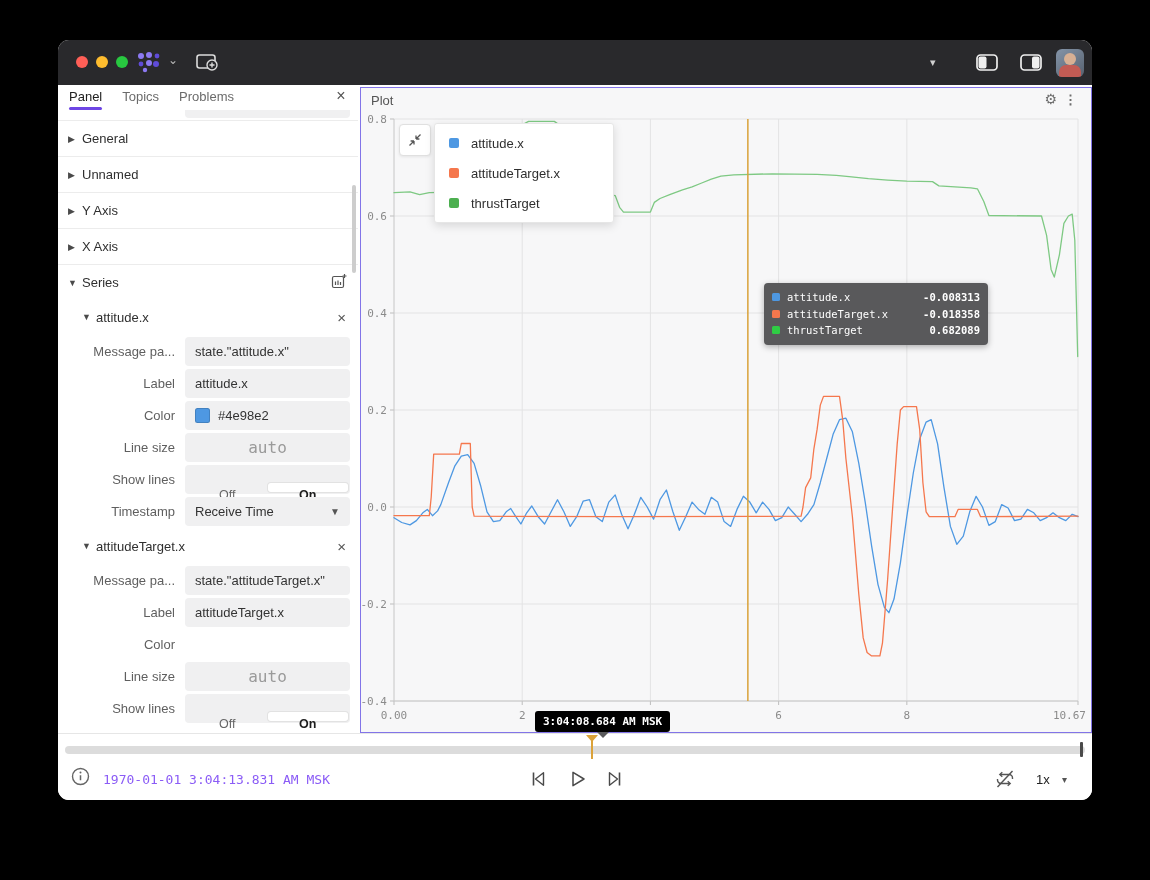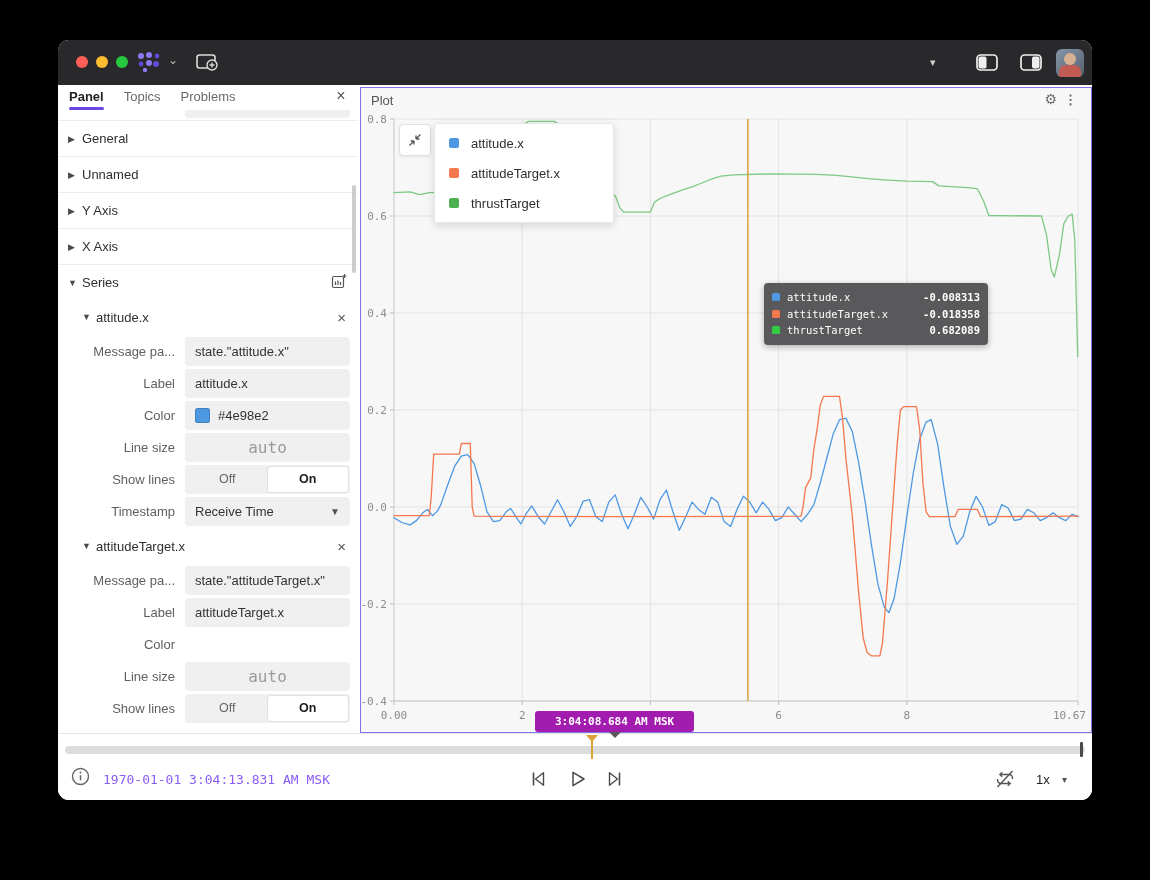--- a/index.html
+++ b/index.html
@@ -19,42 +19,42 @@
   .lay-chev{position:absolute;left:872px;top:16px;color:#d0d0d0;font-size:11px;}
   .tbicon{position:absolute;top:13px;}
   .avatar{position:absolute;left:998px;top:9px;width:28px;height:28px;border-radius:6px;overflow:hidden;
     background:linear-gradient(140deg,#8494a8,#56616f);}
   .avatar .head{position:absolute;left:8px;top:4px;width:12px;height:12px;border-radius:50%;background:#d8b094;}
   .avatar .body{position:absolute;left:3px;top:16px;width:22px;height:14px;border-radius:7px 7px 0 0;background:#c25b54;}
   
   .sidebar{position:absolute;left:0;top:45px;width:300px;height:648px;background:#fff;}
   .sb-tabs{position:absolute;left:0;top:0;right:0;height:25px;display:flex;align-items:center;gap:20px;padding-left:11px;}
   .sb-tab{font-size:13px;color:#6b6b6b;position:relative;padding-bottom:3px;}
-  .sb-tab.active{color:#222;font-weight:700;}
+  .sb-tab.active{color:#222;font-weight:400;}
   .sb-tab.active:after{content:"";position:absolute;left:0;right:0;bottom:-3px;height:2.5px;background:#6e46e5;border-radius:2px;}
   .sb-close{position:absolute;right:8px;top:2px;font-size:16px;color:#555;width:18px;text-align:center;}
   .sb-content{position:absolute;left:0;top:25px;right:0;bottom:0;overflow:hidden;}
   .titlerow{height:33px;margin-top:-23px;display:flex;align-items:center;padding-right:8px;}
   .titlerow .flabel{width:117px;text-align:right;padding-right:10px;color:#5f5f5f;font-size:13px;}
   .titlerow .fbox{flex:1;}
   .srow{height:35px;display:flex;align-items:center;padding:0 10px;border-top:1px solid #ececec;font-size:13px;color:#2f2f2f;}
   .srow .caret{width:14px;color:#4a4a4a;font-size:9px;}
   .srow .grow{flex:1;}
   .series-head{height:34px;display:flex;align-items:center;padding:0 12px 0 24px;font-size:13px;color:#2f2f2f;}
   .series-head .caret{width:14px;color:#4a4a4a;font-size:9px;}
   .xclose{margin-left:auto;color:#555;font-size:15px;}
   .frow{height:29px;margin:3px 8px 3px 0;display:flex;align-items:center;}
   .flabel{width:117px;text-align:right;padding-right:10px;color:#5f5f5f;font-size:13px;white-space:nowrap;overflow:hidden;}
   .fctrl{flex:1;}
   .fbox{background:#f0f0f1;border-radius:4px;height:29px;line-height:29px;padding:0 10px;font-size:13px;color:#333;
     white-space:nowrap;overflow:hidden;display:flex;align-items:center;}
   .fbox.muted{color:#9a9a9a;justify-content:center;font-family:"DejaVu Sans Mono",monospace;font-size:16px;}
   .swatch{display:inline-block;width:15px;height:15px;border-radius:2.5px;margin-right:8px;border:1px solid rgba(0,0,0,.15);box-sizing:border-box;}
   .toggle{display:flex;background:#f0f0f1;border-radius:4px;padding:2px;height:29px;box-sizing:border-box;}
-  .seg{flex:1;text-align:center;line-height:25px;font-size:12.5px;color:#666;border-radius:3px;}
+  .seg{flex:1;text-align:center;line-height:25px;font-size:12.5px;color:#666;border-radius:3px;margin-top:16px;}
   .seg.sel{background:#fff;color:#1d1d1d;font-weight:700;box-shadow:0 0 0 1px #e2e2e2;}
   .selchev{margin-left:auto;color:#555;font-size:10px;}
   .sb-scroll{position:absolute;right:2px;top:100px;width:4px;height:88px;border-radius:2px;background:#cdcdcd;}
   
   .plot-panel{position:absolute;left:302px;top:47px;width:732px;height:646px;box-sizing:border-box;
     background:#f7f7f8;border:1px solid #8274e8;}
   .plot-title{position:absolute;left:10px;top:5px;font-size:13px;color:#555;}
   .plot-gear{position:absolute;right:34px;top:3px;font-size:14px;color:#6e6e6e;}
   .plot-kebab{position:absolute;right:14px;top:4px;font-size:13px;color:#6e6e6e;font-weight:700;letter-spacing:0;}
   .chart-svg{position:absolute;left:0;top:0;}
@@ -69,22 +69,22 @@
     padding:6px 8px;z-index:6;box-shadow:0 2px 6px rgba(0,0,0,.3);}
   .vt-row{display:flex;align-items:center;height:16.5px;font-family:"DejaVu Sans Mono",monospace;font-size:10.5px;color:#fff;}
   .vt-sq{width:8px;height:8px;border-radius:1.5px;margin-right:7px;}
   .vt-val{margin-left:auto;font-weight:700;}
   
   .bottombar{position:absolute;left:0;top:693px;right:0;height:67px;background:#fff;border-top:1px solid #e6e6e6;}
   .track{position:absolute;left:7px;top:12px;width:1020px;height:8px;background:#dcdcdc;border-radius:4px;}
   .hover-caret{position:absolute;left:528px;top:1px;width:0;height:0;border:6px solid transparent;border-top:7px solid #dba239;}
   .hover-line{position:absolute;left:533px;top:7px;width:2px;height:18px;background:#dba239;}
   .end-marker{position:absolute;left:1022px;top:8px;width:2.5px;height:15px;background:#4a4a4a;border-radius:1px;}
-  .time-tooltip{position:absolute;left:477px;top:671px;background:#a21caf;color:#fff;border-radius:3px;z-index:9;
-    font-family:"DejaVu Sans Mono",monospace;font-size:11px;font-weight:700;padding:4px 20px;white-space:nowrap;}
+  .time-tooltip{position:absolute;left:477px;top:671px;background:#000000;color:#fff;border-radius:3px;z-index:9;
+    font-family:"DejaVu Sans Mono",monospace;font-size:11px;font-weight:700;padding:4px 8px;white-space:nowrap;}
   .time-tooltip:after{content:"";position:absolute;left:50%;margin-left:-6px;top:100%;
     border:6px solid transparent;border-top:6px solid #59595b;}
   .info-ic{position:absolute;left:13px;top:33px;}
   .cur-time{position:absolute;left:45px;top:38px;font-family:"DejaVu Sans Mono",monospace;font-size:13px;color:#8b5cf6;}
   .pc{position:absolute;top:34px;}
   .speed{position:absolute;left:978px;top:38px;font-size:13px;color:#222;}
   .speed-chev{position:absolute;left:1004px;top:40px;color:#555;font-size:10px;}
 </style>
 </head>
 <body>

